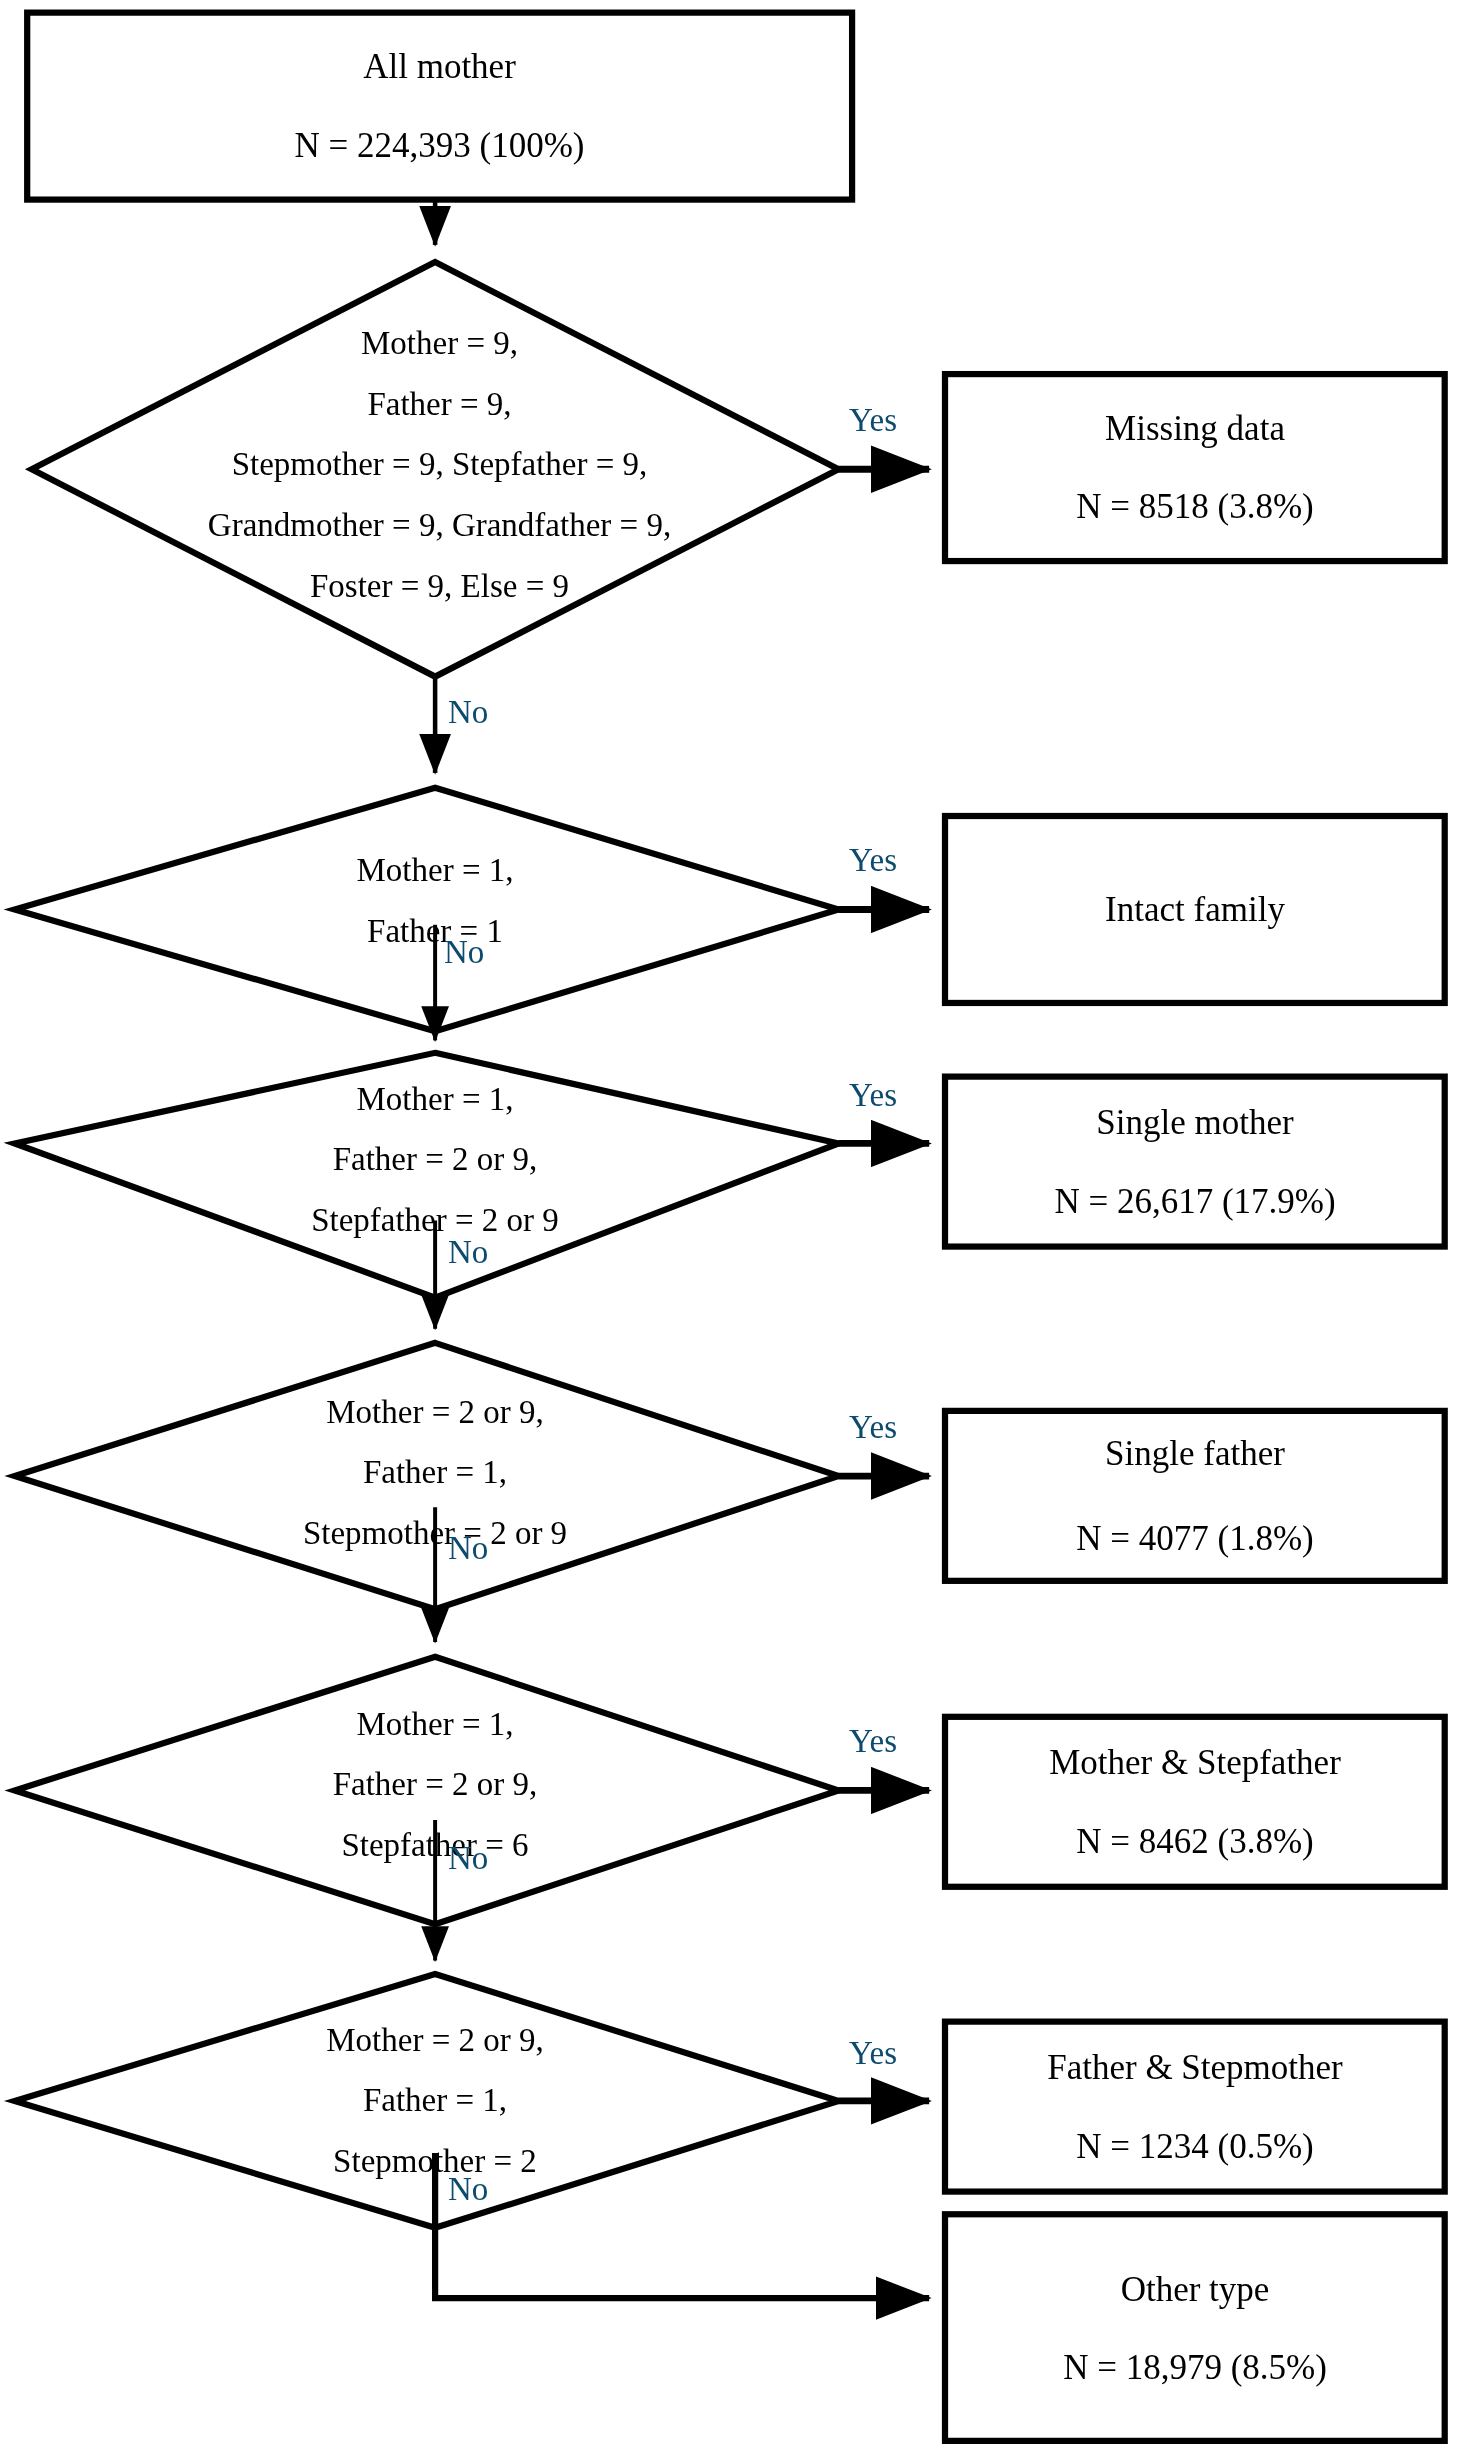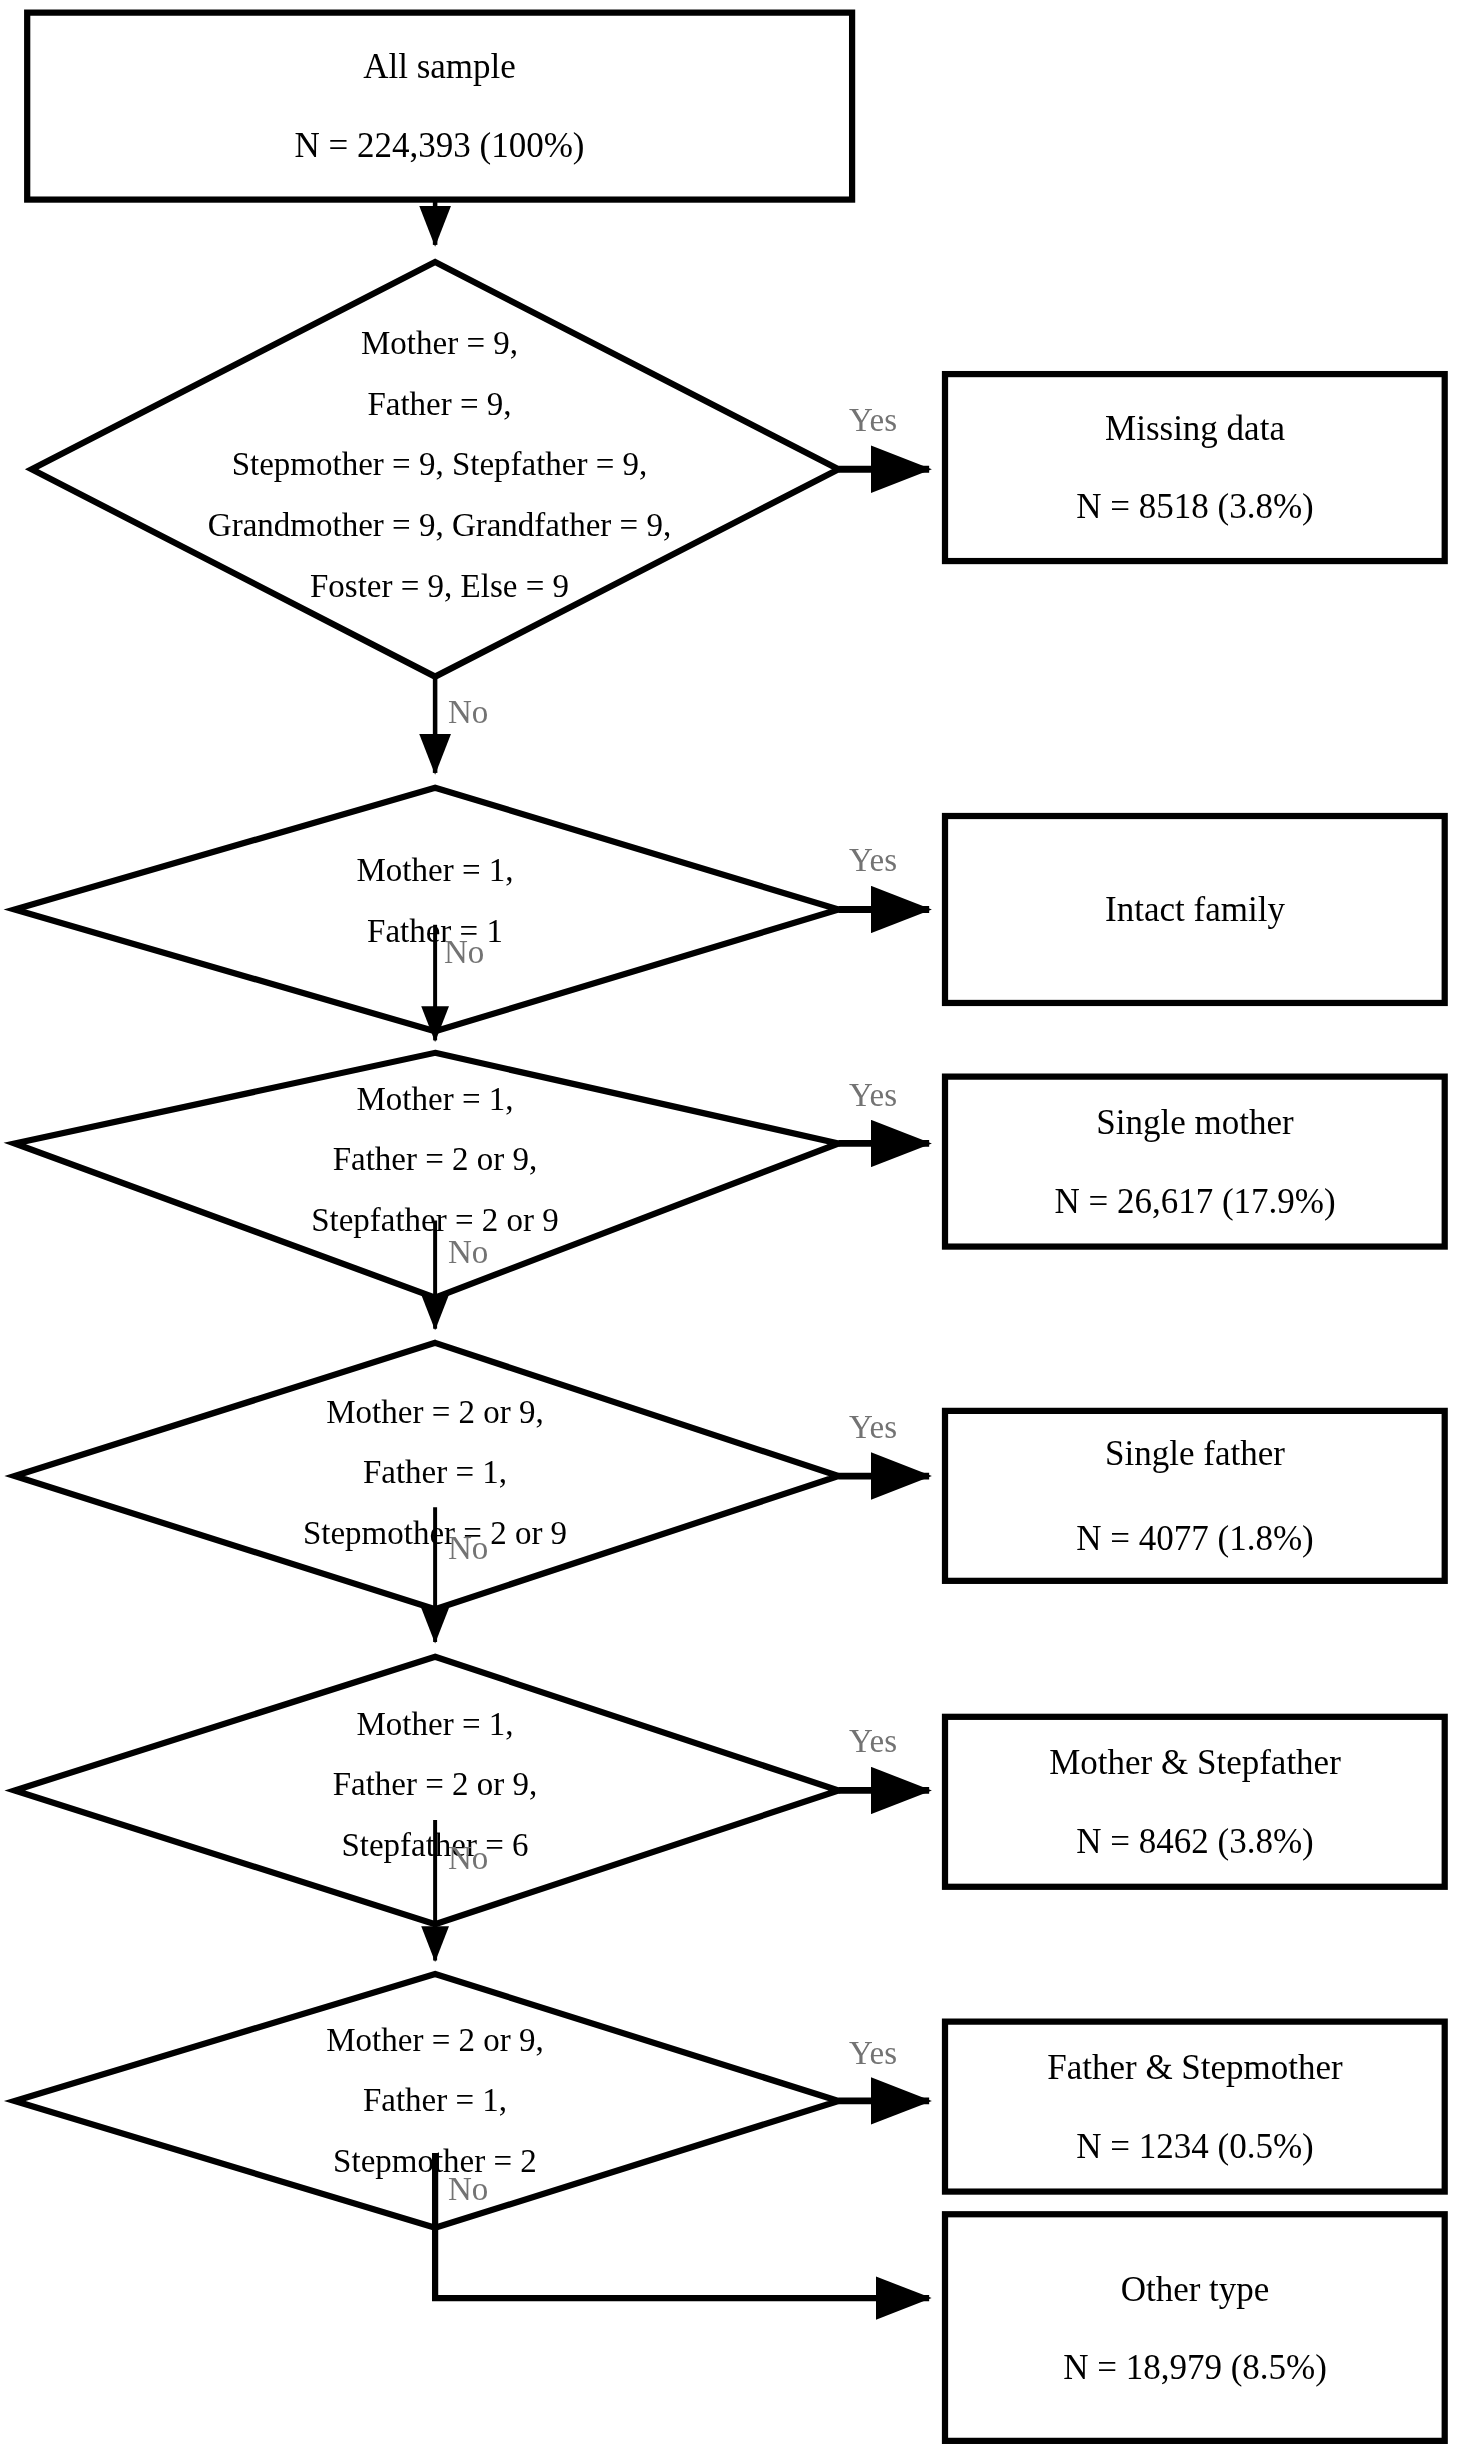--- a/index.html
+++ b/index.html
@@ -37,21 +37,21 @@
     pointer-events: none;
   }
   .node-text .line { display: block; }
   .terminal-text { font-size: 35px; }
   .terminal-text .line + .line { margin-top: 29.5px; }
   .decision-text { font-size: 33px; }
   .decision-text .line + .line { margin-top: 14.7px; }
   .edge-label {
     position: absolute;
     font-size: 33px;
-    color: #737373;
+    color: #0c4a6e;
     white-space: nowrap;
   }
 </style>
 </head>
 <body>
 
 <div id="flowchart-root">
 
   <svg id="flow-svg" viewBox="0 0 2607 4345" xmlns="http://www.w3.org/2000/svg">
     <defs>
@@ -96,21 +96,21 @@
 
     <polygon points="768,3484 1480,3708 768,3932 26,3708" fill="#ffffff" stroke="#000000" stroke-width="11"></polygon>
     <line x1="1480" y1="3708" x2="1640" y2="3708" stroke="#000000" stroke-width="12" marker-end="url(#arrowhead)"></line>
     <rect x="1668" y="3568" width="882" height="300" fill="#ffffff" stroke="#000000" stroke-width="11"></rect>
 
     <path d="M 768,3800 L 768,4056 L 1640,4056" fill="none" stroke="#000000" stroke-width="11" marker-end="url(#arrowhead)"></path>
     <rect x="1668" y="3908" width="882" height="400" fill="#ffffff" stroke="#000000" stroke-width="11"></rect>
   </svg>
 
   <div class="node-text terminal-text" style="left:27px; top:12.5px; width:825px; height:187px;">
-    <span class="line">All sample</span>
+    <span class="line">All mother</span>
     <span class="line">N = 224,393 (100%)</span>
   </div>
 
   <div class="node-text decision-text" style="left:36px; top:306px; width:807px; height:317px;">
     <span class="line">Mother = 9,</span>
     <span class="line">Father = 9,</span>
     <span class="line">Stepmother = 9, Stepfather = 9,</span>
     <span class="line">Grandmother = 9, Grandfather = 9,</span>
     <span class="line">Foster = 9, Else = 9</span>
   </div>

